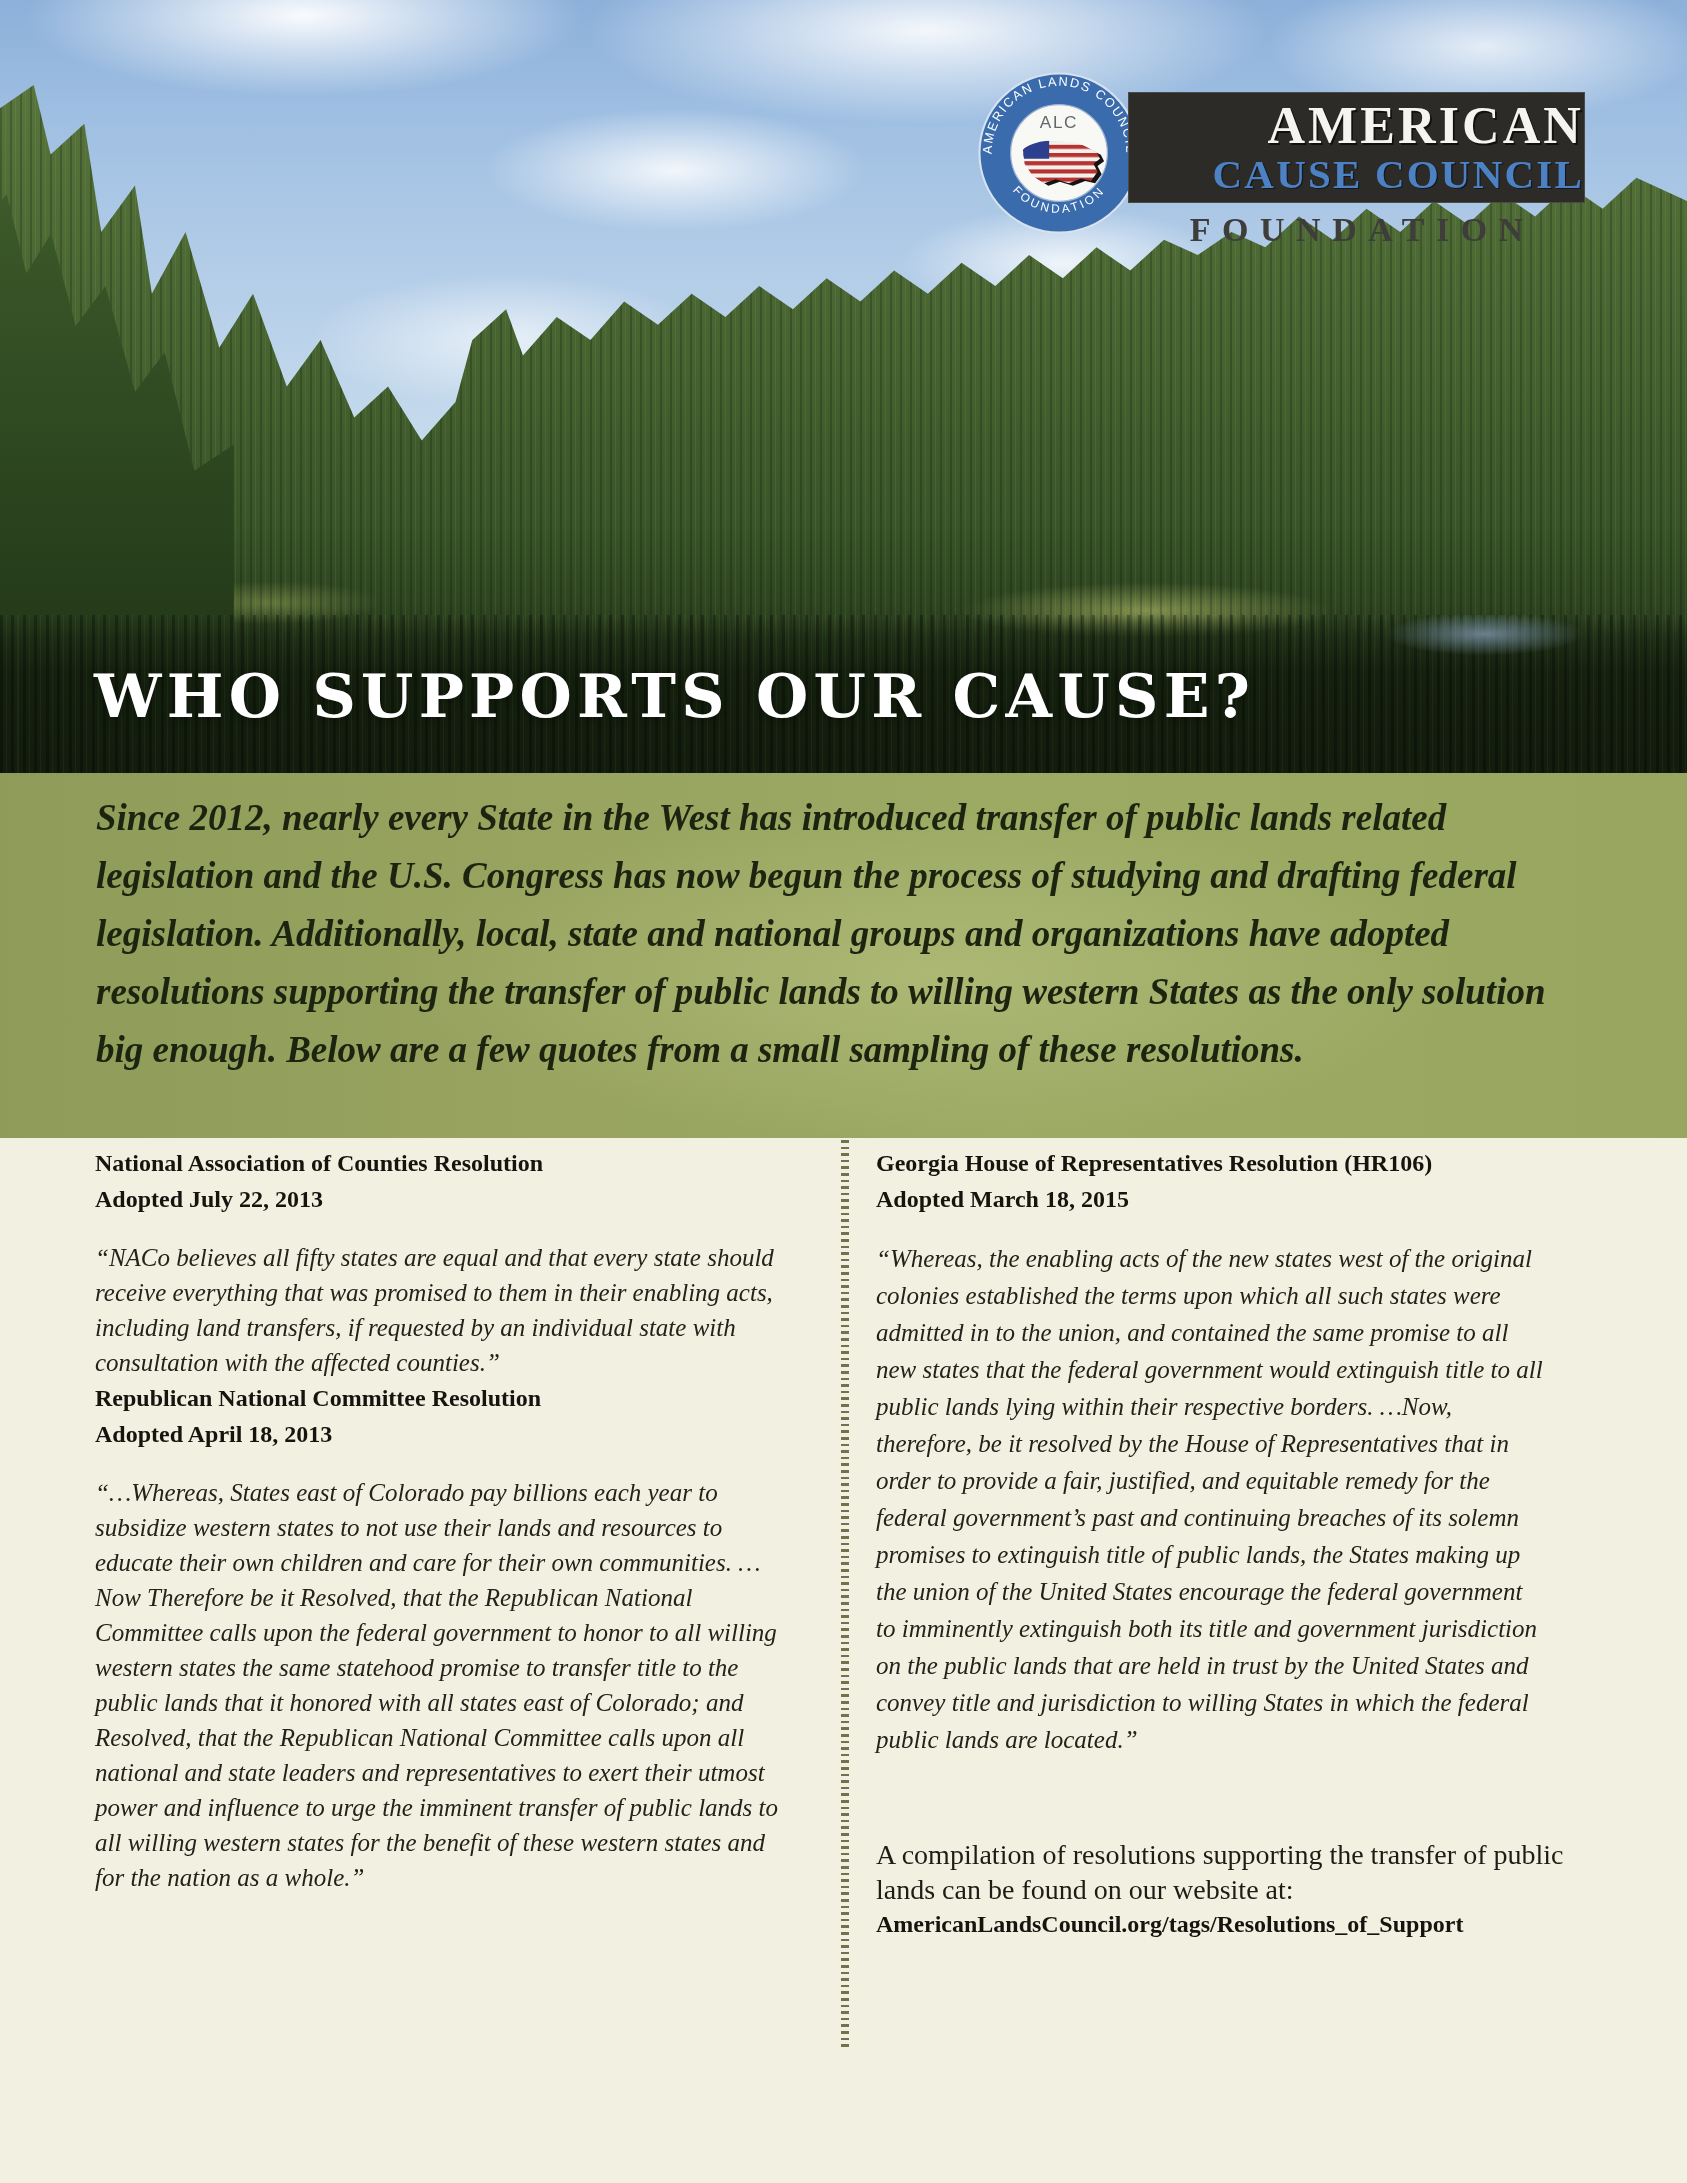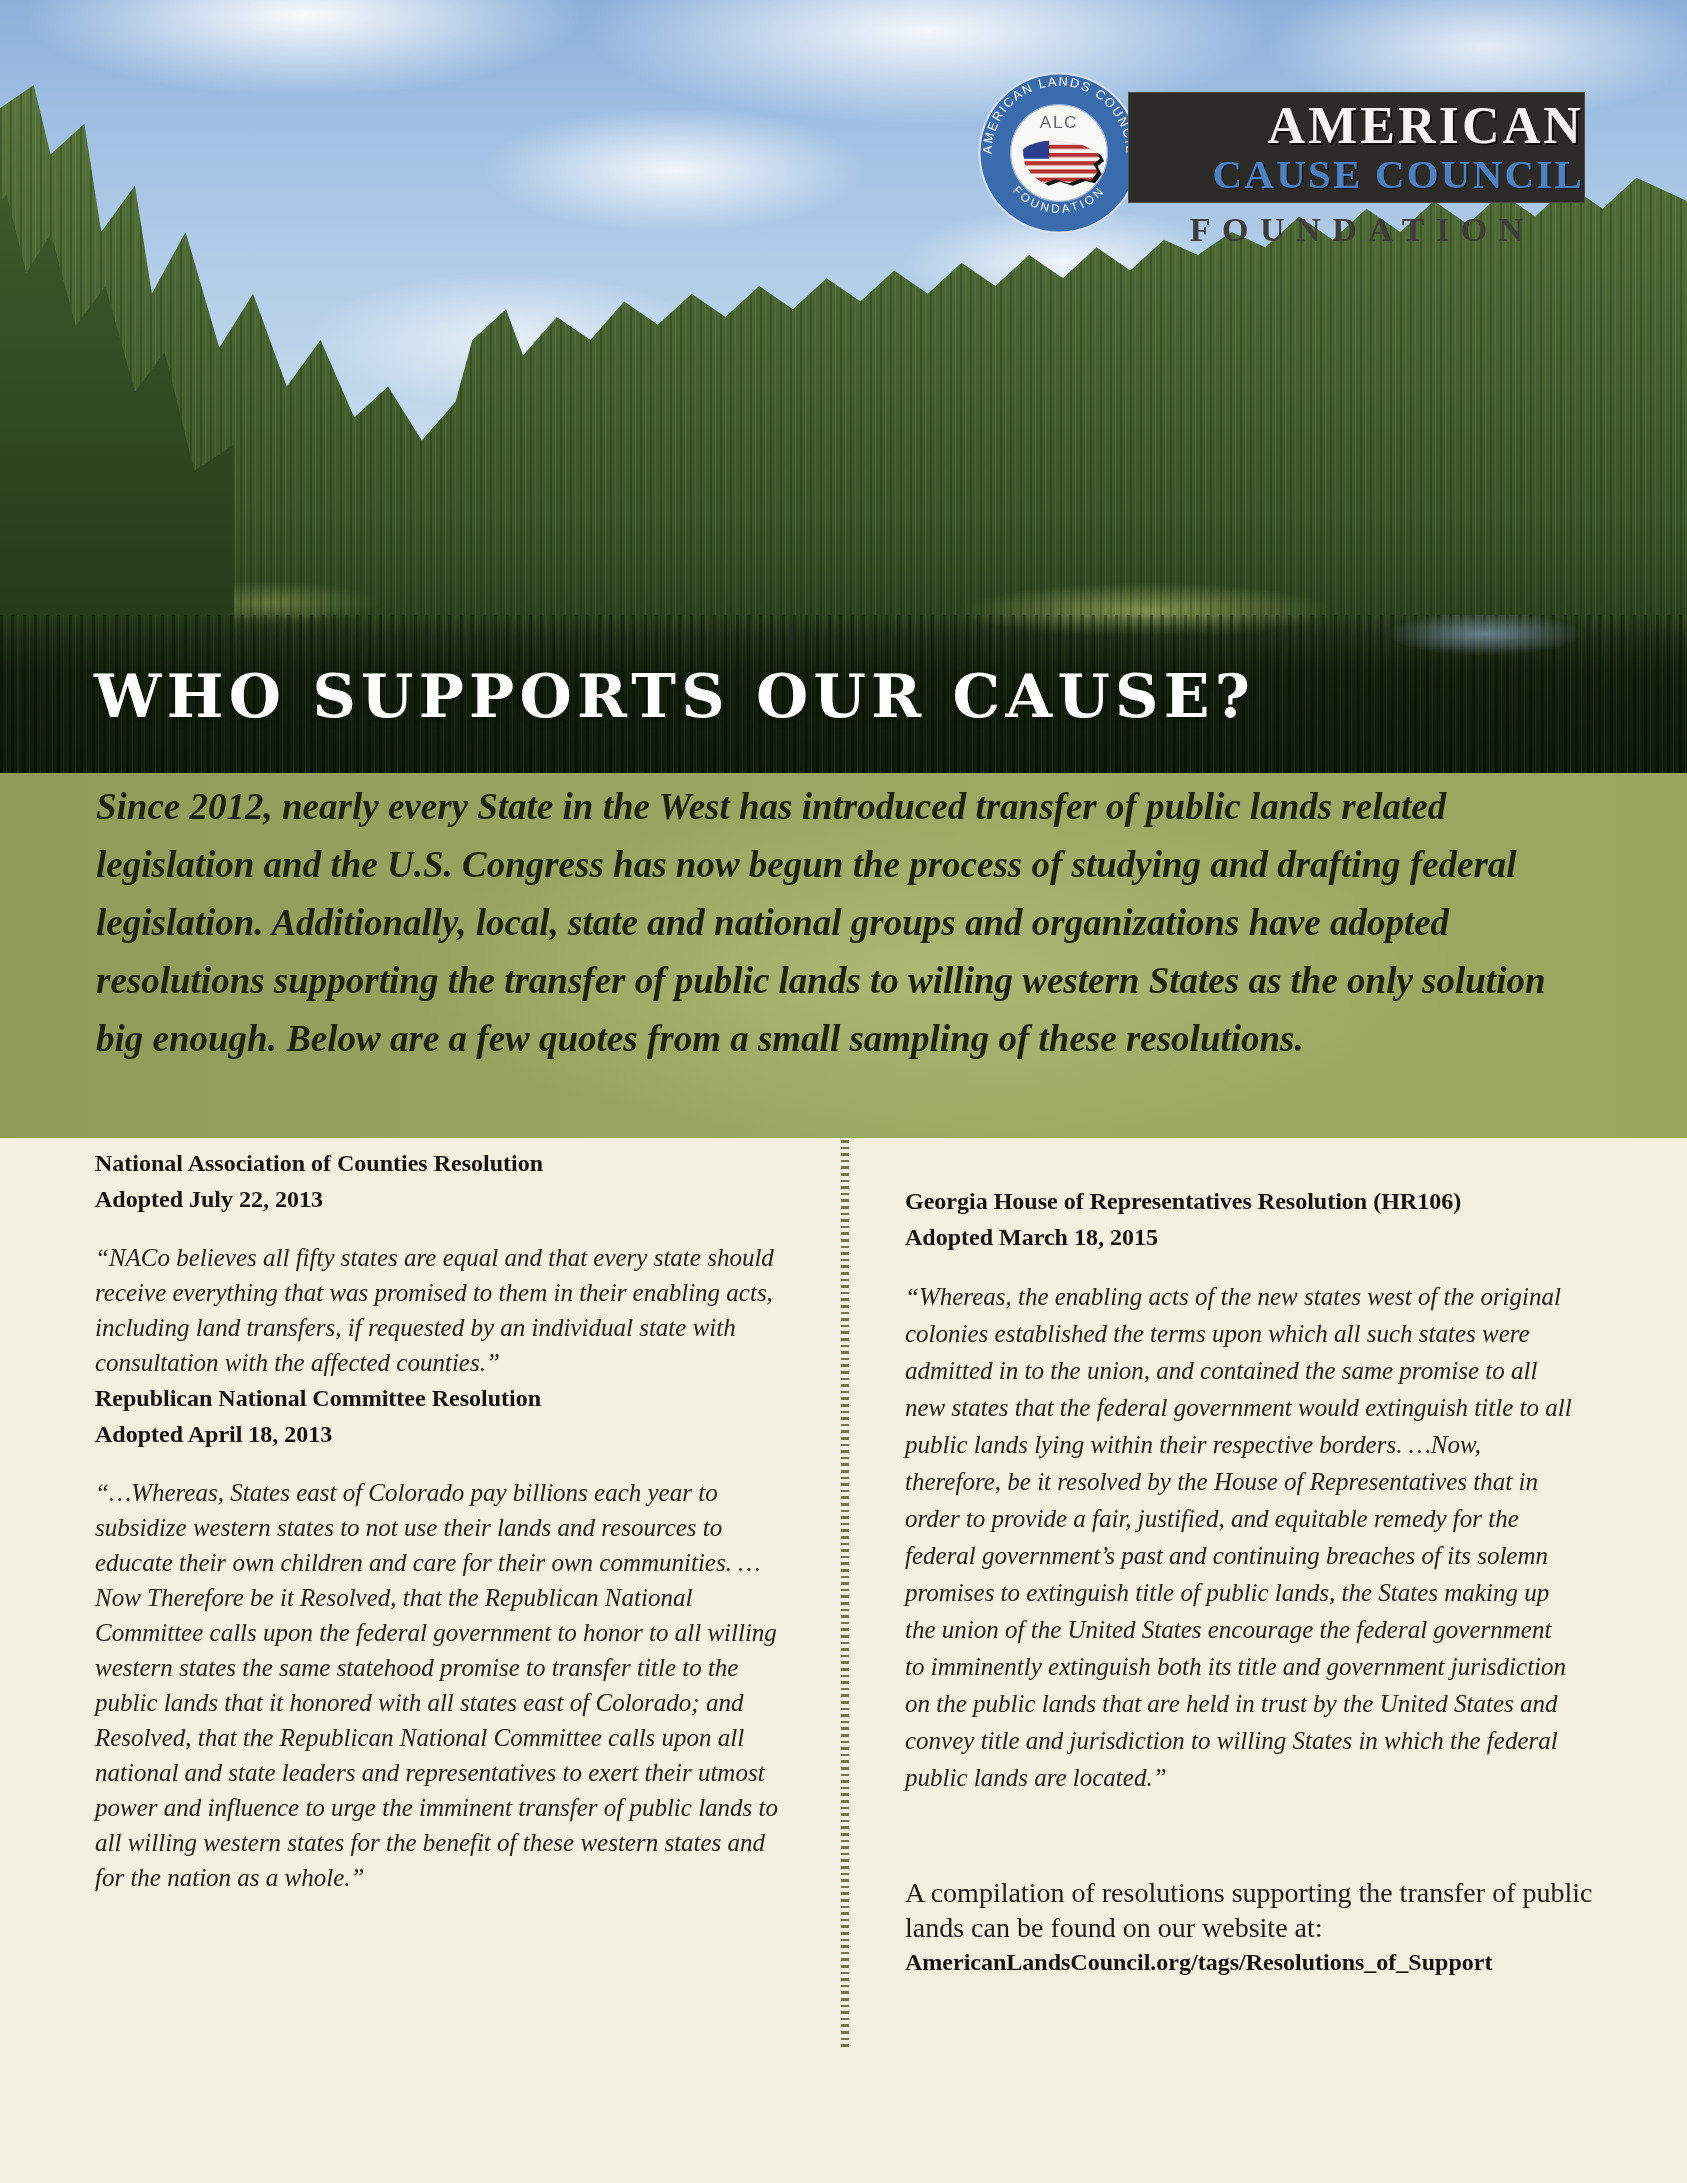--- a/index.html
+++ b/index.html
@@ -87,28 +87,28 @@
     font-size:34px;letter-spacing:11.5px;text-indent:11.5px;
   }
   
   .band{
     position:absolute;left:0;top:773px;width:1687px;height:365px;
     background:
       radial-gradient(706px 221px at 55% 55%, rgba(215,222,160,.28), rgba(215,222,160,0) 75%),
       linear-gradient(90deg,#8f9c59 0%,#97a35f 30%,#9caa64 60%,#99a660 100%);
   }
   .intro{
-    position:absolute;left:96px;top:5px;width:1460px;margin:0;
+    position:absolute;left:96px;top:16px;width:1460px;margin:0;
     font-style:italic;font-weight:bold;
     font-size:37px;line-height:58px;color:#1c2410;
   }
   
   .col{position:absolute;color:#21201a;}
   .col-left{left:95px;top:1145px;width:703px;}
-  .col-right{left:876px;top:1183px;width:719px;margin-left:29px;}
+  .col-right{left:876px;top:1145px;width:719px;}
   .res-title,.res-date{
     margin:0;font-weight:bold;font-size:24px;line-height:36px;color:#16140f;
   }
   .res-quote{
     margin:23px 0 0 0;font-style:italic;font-size:25px;line-height:35px;color:#23221b;
   }
   .section-gap{}
   .col-right .res-quote{width:670px;line-height:37px;}
   .note{
     margin:79px 0 0 0;font-size:28px;line-height:35px;color:#1d1c16;width:688px;

